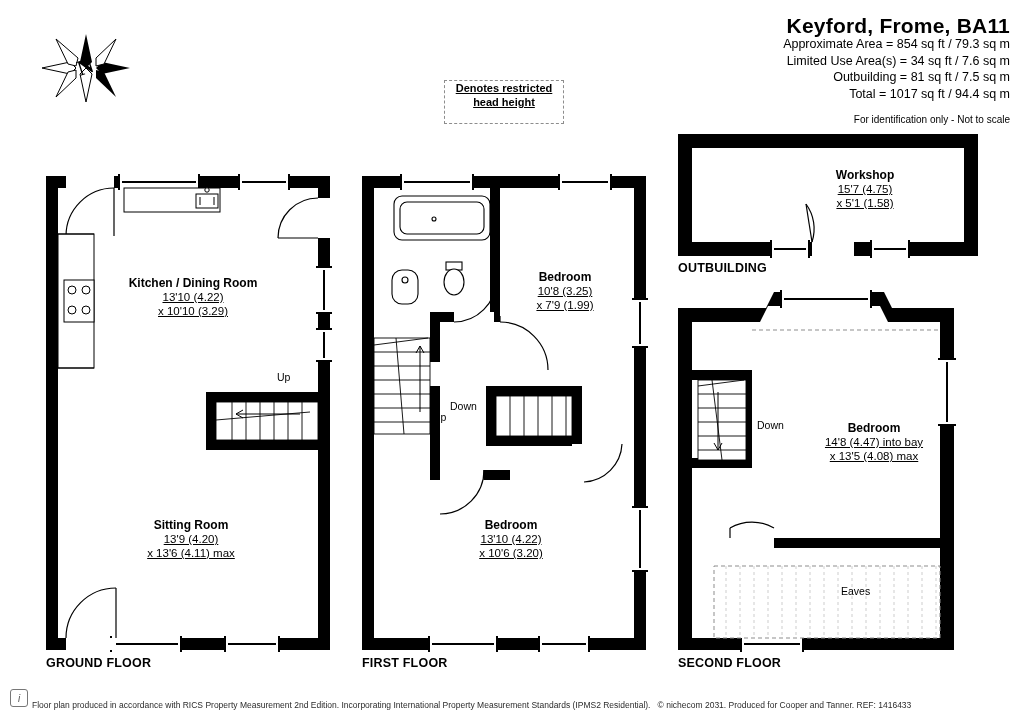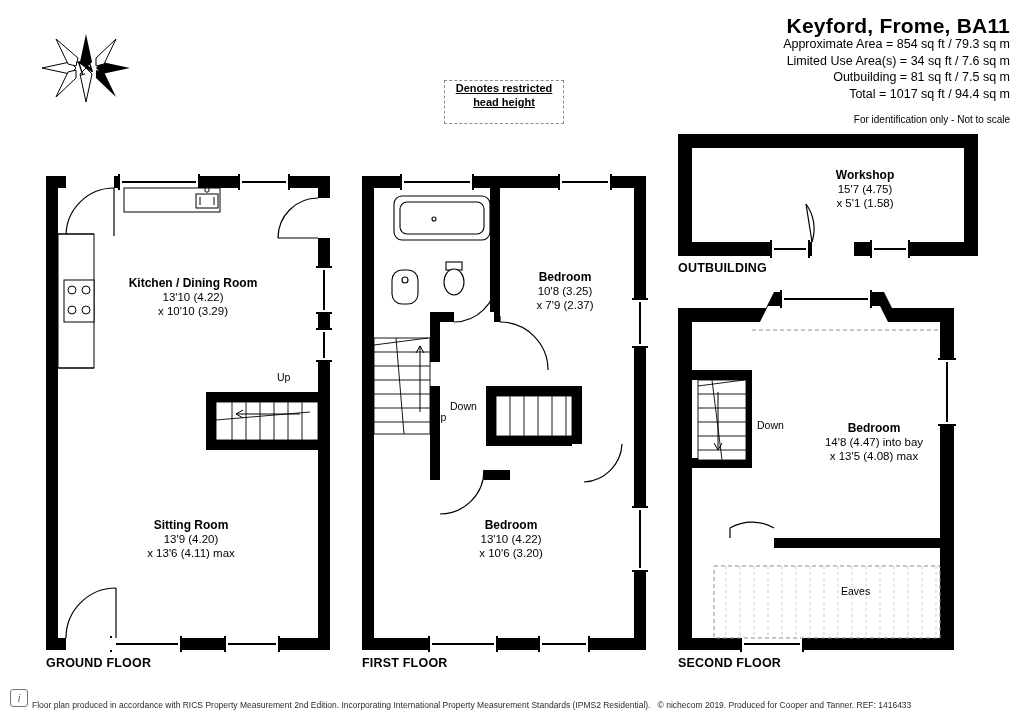--- a/index.html
+++ b/index.html
@@ -86,20 +86,21 @@
     line-height: 14px;
     white-space: nowrap;
   }
   .room-label .name {
     font-weight: bold;
     display: block;
     font-size: 12px;
   }
   .room-label .dim {
     display: block;
+    text-decoration: underline;
   }
   .small-label {
     position: absolute;
     font-size: 10.5px;
     font-weight: normal;
   }
   #info-badge {
     position: absolute;
     left: 10px;
     bottom: 8px;
@@ -457,21 +458,21 @@
     <span class="dim">x 13'6 (4.11) max</span>
   </div>
 
   <div class="small-label" style="left:277px; top:371px;">Up</div>
 
   <div class="floor-label" style="left:46px; top:656px;">GROUND FLOOR</div>
 
   <div class="room-label" style="left:500px; top:270px; width:130px;">
     <span class="name">Bedroom</span>
     <span class="dim">10'8 (3.25)</span>
-    <span class="dim">x 7'9 (2.37)</span>
+    <span class="dim">x 7'9 (1.99)</span>
   </div>
 
   <div class="room-label" style="left:445px; top:518px; width:132px;">
     <span class="name">Bedroom</span>
     <span class="dim">13'10 (4.22)</span>
     <span class="dim">x 10'6 (3.20)</span>
   </div>
 
   <div class="small-label" style="left:433px; top:411px;">Up</div>
   <div class="small-label" style="left:450px; top:400px;">Down</div>
@@ -498,18 +499,18 @@
 
   <div class="floor-label" style="left:678px; top:656px;">SECOND FLOOR</div>
 
   <div id="info-badge">
     <span>i</span>
   </div>
   <div id="footer-text">
     <span class="row">Floor plan produced in accordance with RICS Property Measurement 2nd Edition.</span>
     <span class="row">
       <span>Incorporating International Property Measurement Standards (IPMS2 Residential).</span>
-      &nbsp;&nbsp;<span>© nichecom 2019.</span>
+      &nbsp;&nbsp;<span>© nichecom 2031.</span>
     </span>
     <span class="row">Produced for Cooper and Tanner.   REF: 1416433</span>
   </div>
 
 </div>
 
 </body></html>

